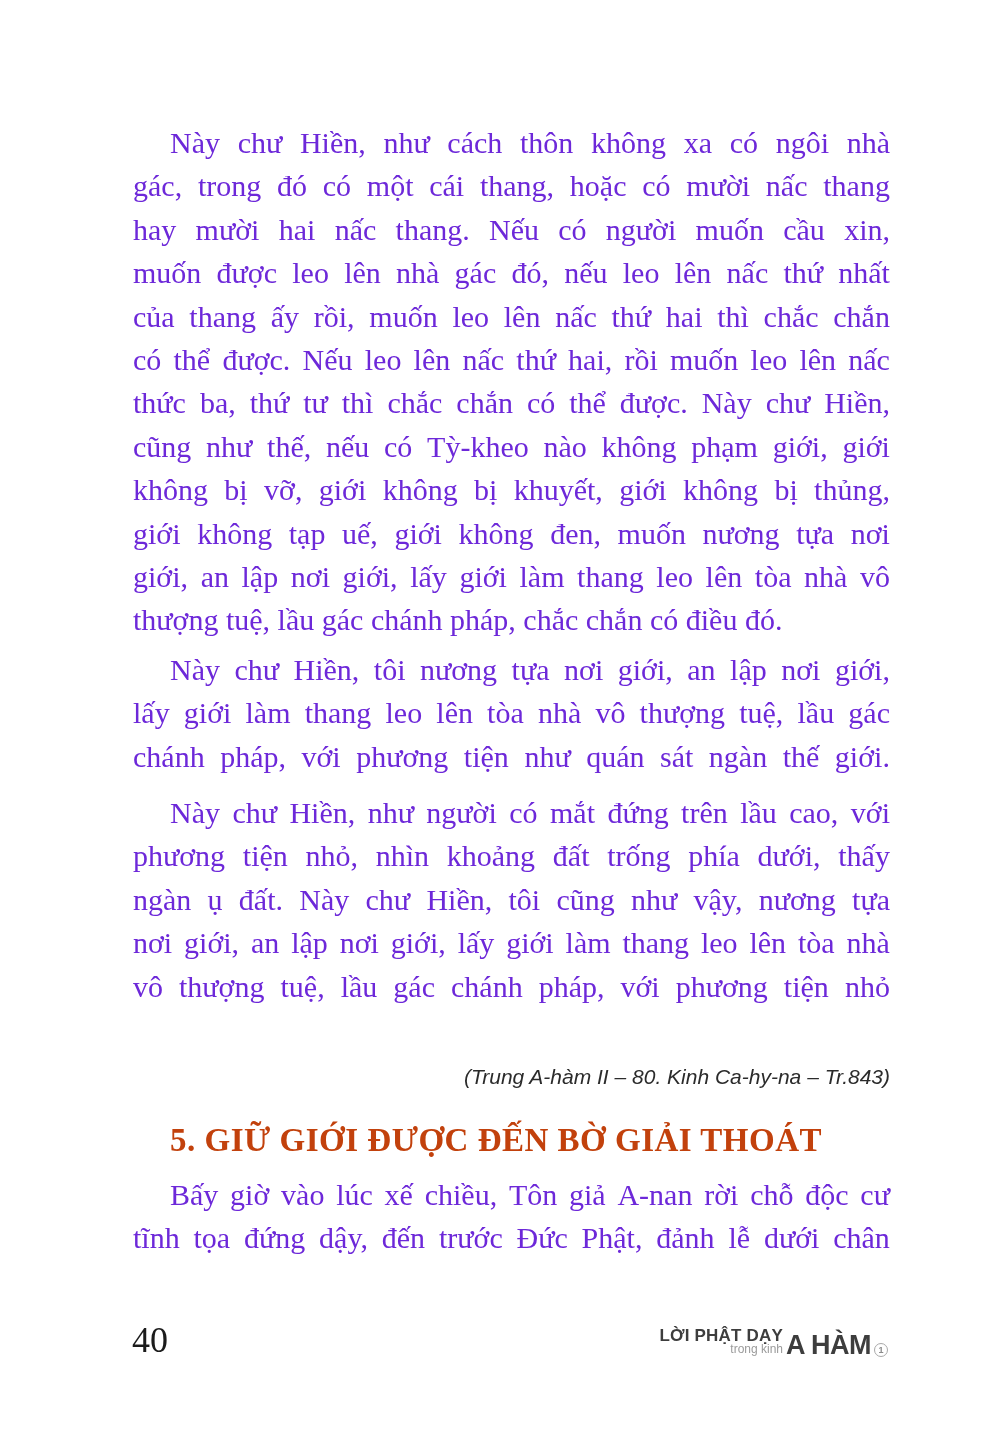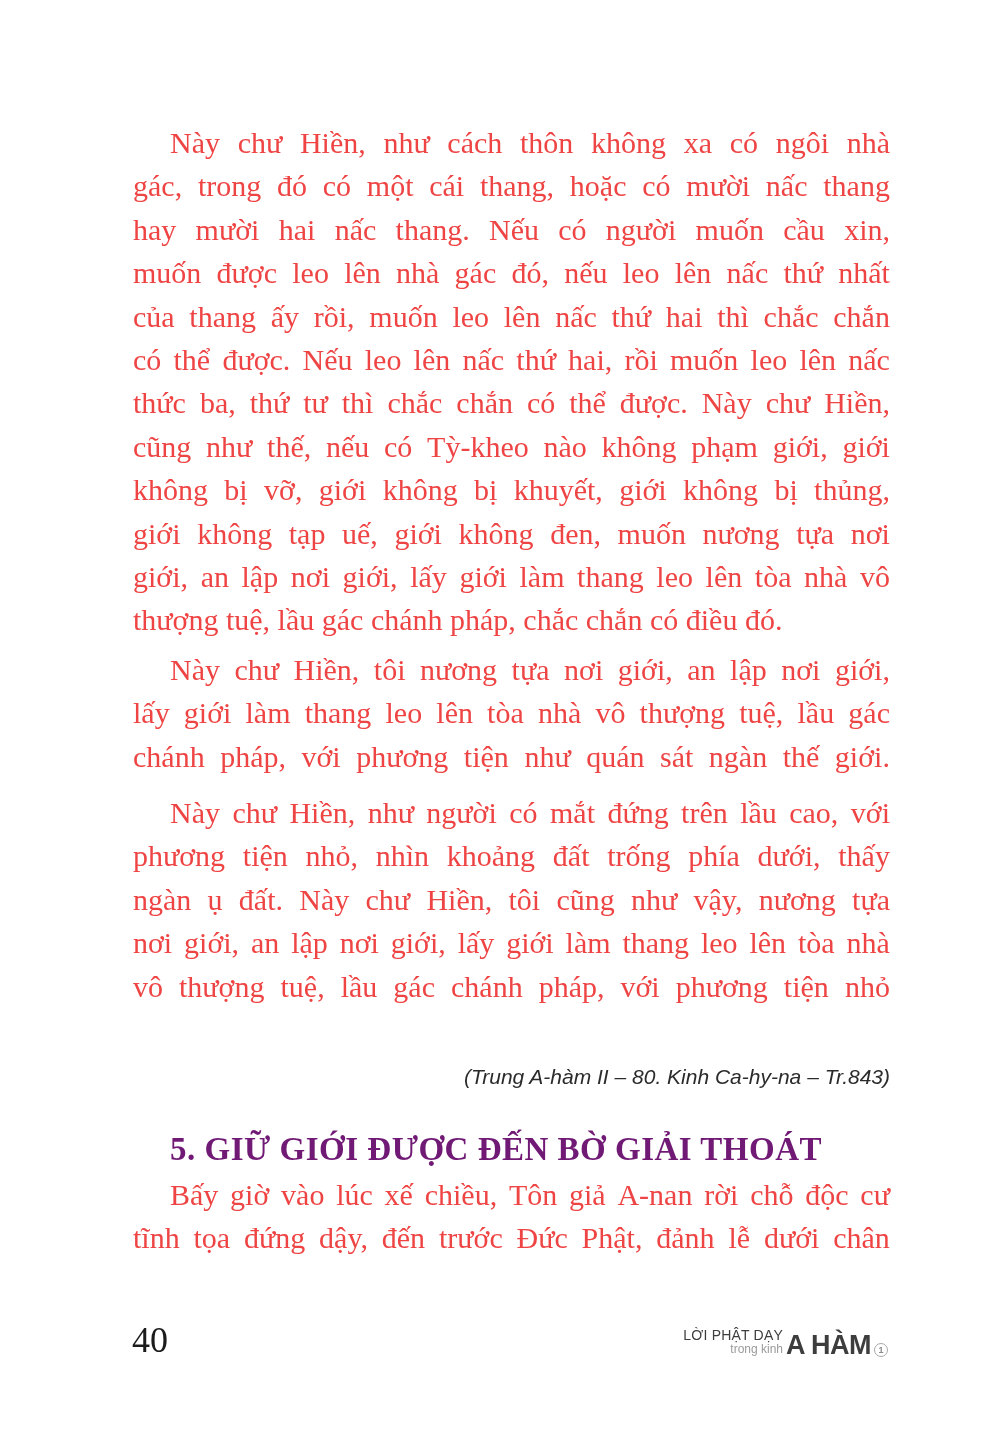--- a/index.html
+++ b/index.html
@@ -7,51 +7,50 @@
   body {
     width:1000px; height:1440px;
     font-family:"Liberation Serif","DejaVu Serif",serif;
   }
   .page {
     position:relative; width:1000px; height:1440px;
     background:#ffffff; overflow:hidden;
   }
   .textcol {
     position:absolute; left:133px; width:757px;
-    color:#ef4444; font-size:30px;
+    color:#6d28d9; font-size:30px;
   }
   .line { height:43.4px; line-height:43.4px; white-space:nowrap; }
   .line.just { display:flex; flex-wrap:nowrap; justify-content:space-between; }
   .line.indent { padding-left:37px; }
 
   .citation {
     position:absolute; left:133px; width:757px; top:1059px;
     font-family:"Liberation Sans","DejaVu Sans",sans-serif;
     font-style:italic; font-size:21px; line-height:36px;
     color:#2b2b2b; text-align:right;
   }
   .heading {
     position:absolute; left:133px; width:757px; top:1119px;
     font-size:33px; line-height:43px; font-weight:bold;
-    color:#701a75; padding-left:37px; white-space:nowrap;
+    color:#c2410c; padding-left:37px; white-space:nowrap;
     letter-spacing:0.5px;
-    margin-top:9px;
   }
   .pagenum {
     position:absolute; left:132px; top:1322px;
     font-size:36px; line-height:36px; color:#1b1b1b;
   }
   .logo {
     position:absolute; right:112px; top:1329px;
     display:flex; align-items:flex-end; gap:3px;
     font-family:"Liberation Sans","DejaVu Sans",sans-serif;
   }
   .logo-left { text-align:right; padding-bottom:1px; }
   .logo-top {
-    font-weight:normal; font-size:14px; line-height:13px;
+    font-weight:bold; font-size:17px; line-height:13px;
     color:#3d3d3d; letter-spacing:0.2px;margin-left:24px;
   }
   .logo-bot { font-size:12px; line-height:15px; color:#9b9b9b; }
   .logo-main {
     font-weight:bold; font-size:27px; line-height:25px;
     color:#3d3d3d; letter-spacing:-0.5px;
   }
   .logo-badge {
     width:14px; height:14px; border:1.5px solid #a9a9a9; border-radius:50%;
     color:#8a8a8a; font-size:9px; font-weight:bold; line-height:11px;

